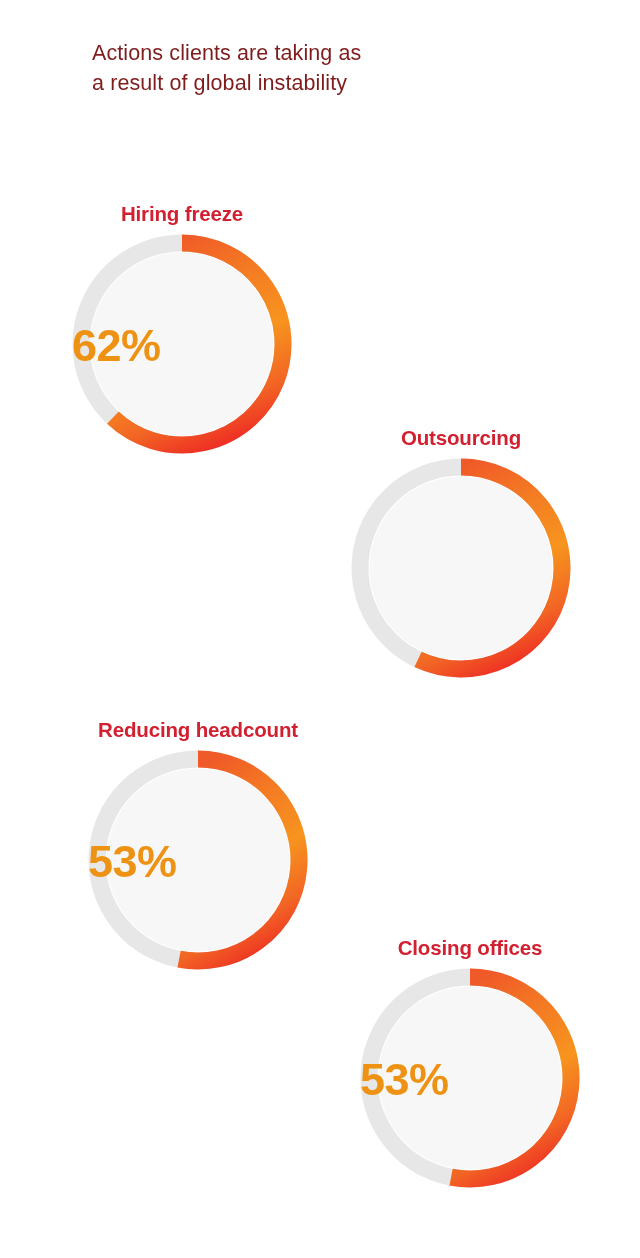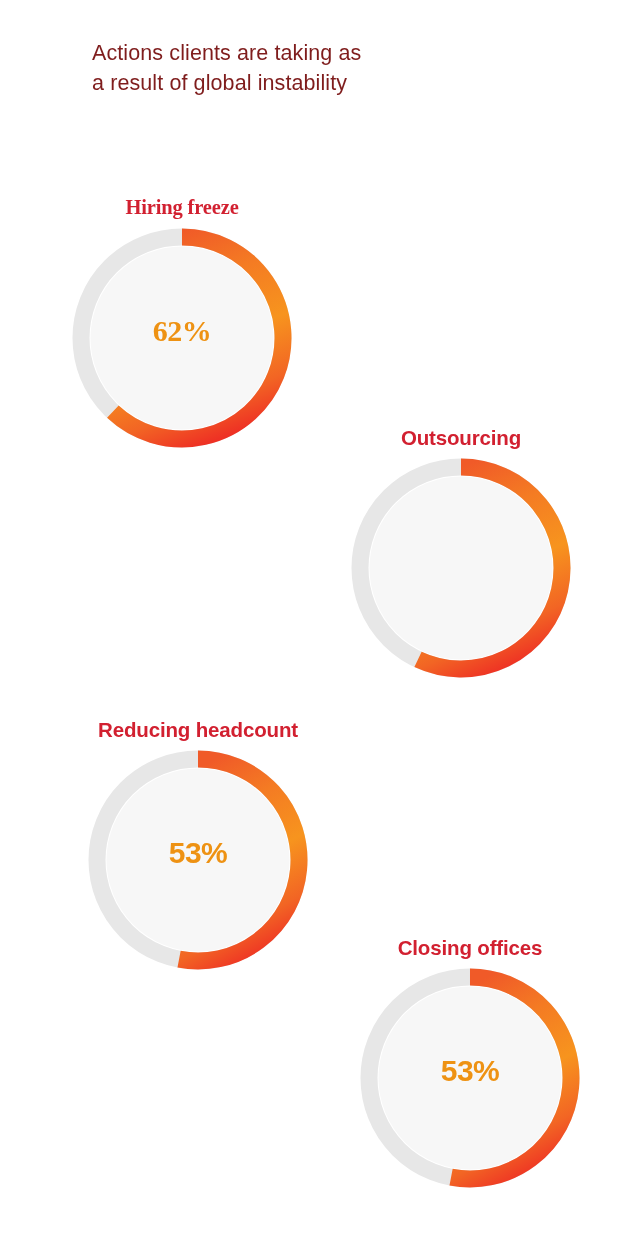--- a/index.html
+++ b/index.html
@@ -59,36 +59,36 @@
   }
 
   .gauge-ring svg {
     display: block;
   }
 
   .gauge-value {
     position: absolute;
     left: 0;
     width: 100%;
-    text-align: center;
-    font-size: 30px;
+    text-align: left;
+    font-size: 45px;
     font-weight: 700;
     letter-spacing: -0.5px;
     color: #EE9213;
   }
 </style>
 </head>
 <body>
 
 <div id="page-root">
 
   <div class="headline">Actions clients are taking as
 a result of global instability</div>
 
-  <div class="gauge-block" style="left:72px; top:196px; width:220px; height:252px;font-family:Liberation Serif, serif;">
+  <div class="gauge-block" style="left:72px; top:202px; width:220px; height:252px;">
     <div class="gauge-label">Hiring freeze</div>
     <div class="gauge-ring" style="top:32px;">
       <svg width="220" height="220" viewBox="0 0 220 220" aria-hidden="true">
         <defs>
           <linearGradient id="arcgrad1" x1="0.30" y1="0" x2="0.62" y2="1">
             <stop offset="0%" stop-color="#F05A28"></stop>
             <stop offset="26%" stop-color="#F47B23"></stop>
             <stop offset="55%" stop-color="#F7941E"></stop>
             <stop offset="82%" stop-color="#F26524"></stop>
             <stop offset="100%" stop-color="#EE3124"></stop>

